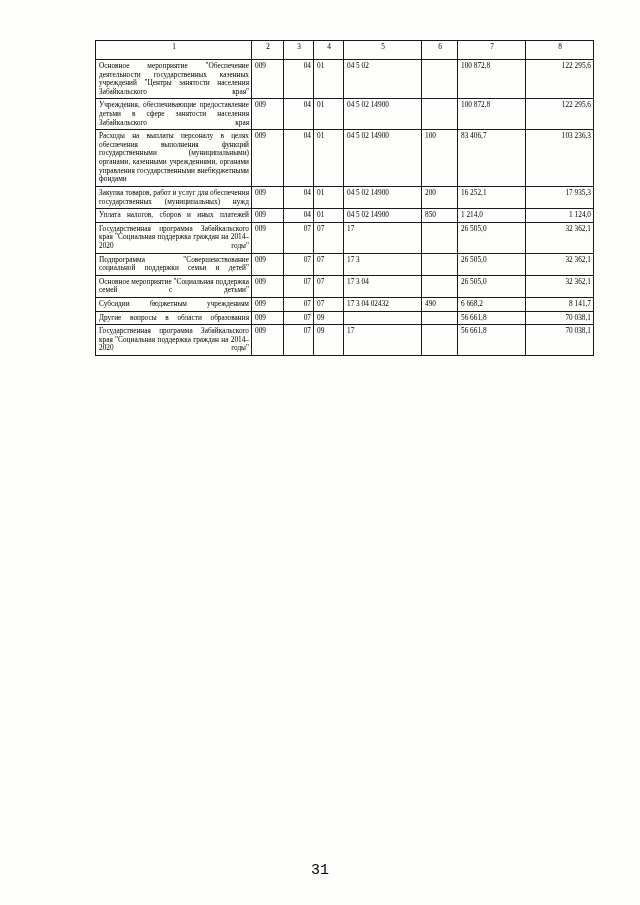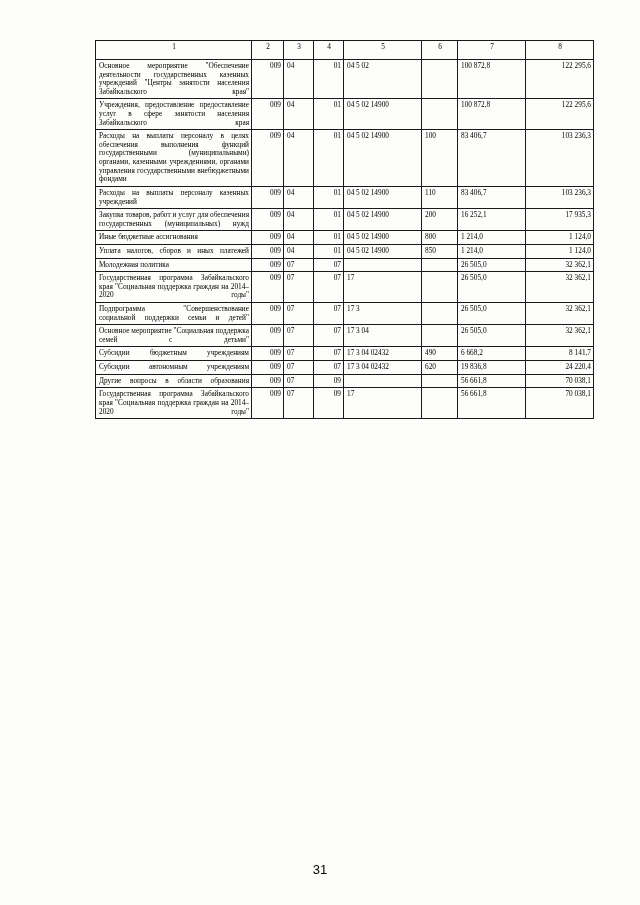--- a/index.html
+++ b/index.html
@@ -34,39 +34,39 @@
     font-size: 7.3px;
     line-height: 1.18;
   }
   table.budget td, table.budget th {
     border: 1px solid #1a1a1a;
     padding: 2px 2px 2px 3px;
     vertical-align: top;
     font-weight: normal;
   }
   .c-name   { width: 150px; text-align: justify; text-align-last: justify; hyphens: auto; }
-  .c-2      { width: 26px; text-align: right; }
-  .c-3      { width: 24px; text-align: left; }
-  .c-4      { width: 24px; text-align: right; }
+  .c-2      { width: 26px; text-align: left; }
+  .c-3      { width: 24px; text-align: right; }
+  .c-4      { width: 24px; text-align: left; }
   .c-5      { width: 72px; text-align: left; padding-left: 4px; }
   .c-6      { width: 30px; }
   .c-7      { width: 62px; padding-right: 5px; }
   .c-8      { width: 62px; text-align: right; padding-right: 5px; }
   thead td  { text-align: center; vertical-align: middle; height: 14px; }
   .head-row td { text-align: center; }
   td.mid { vertical-align: middle; }
   td.plain { text-align: left; text-align-last: left; }
   .page-number {
     position: absolute;
     left: 0;
     top: 862px;
     width: 640px;
     text-align: center;
-    font-size: 13px;
-    font-family: Liberation Sans, sans-serif;
+    font-size: 15px;
+    font-family: Liberation Mono, monospace;
   }
 </style>
 </head>
 <body>
 
 <div class="page">
 
   <div class="table-wrap">
     <table class="budget">
       <thead>
@@ -89,97 +89,67 @@
           <td class="c-3 mid">04</td>
           <td class="c-4 mid">01</td>
           <td class="c-5 mid">04 5 02</td>
           <td class="c-6 mid"></td>
           <td class="c-7 mid">100 872,8</td>
           <td class="c-8 mid">122 295,6</td>
         </tr>
 
 
         <tr>
-          <td class="c-name">Учреждения, предоставление предоставление услуг в сфере занятости населения Забайкальского края</td>
+          <td class="c-name">Учреждения, обеспечивающие предоставление детьми в сфере занятости населения Забайкальского края</td>
           <td class="c-2 mid">009</td>
           <td class="c-3 mid">04</td>
           <td class="c-4 mid">01</td>
           <td class="c-5 mid">04 5 02 14900</td>
           <td class="c-6 mid"></td>
           <td class="c-7 mid">100 872,8</td>
           <td class="c-8 mid">122 295,6</td>
         </tr>
 
         <tr>
           <td class="c-name">Расходы на выплаты персоналу в целях обеспечения выполнения функций государственными (муниципальными) органами, казенными учреждениями, органами управления государственными внебюджетными фондами</td>
           <td class="c-2 mid">009</td>
           <td class="c-3 mid">04</td>
           <td class="c-4 mid">01</td>
           <td class="c-5 mid">04 5 02 14900</td>
           <td class="c-6 mid">100</td>
           <td class="c-7 mid">83 406,7</td>
           <td class="c-8 mid">103 236,3</td>
         </tr>
 
-        <tr>
-          <td class="c-name">Расходы на выплаты персоналу казенных учреждений</td>
-          <td class="c-2 mid">009</td>
-          <td class="c-3 mid">04</td>
-          <td class="c-4 mid">01</td>
-          <td class="c-5 mid">04 5 02 14900</td>
-          <td class="c-6 mid">110</td>
-          <td class="c-7 mid">83 406,7</td>
-          <td class="c-8 mid">103 236,3</td>
-        </tr>
 
         <tr>
           <td class="c-name">Закупка товаров, работ и услуг для обеспечения государственных (муниципальных) нужд</td>
           <td class="c-2 mid">009</td>
           <td class="c-3 mid">04</td>
           <td class="c-4 mid">01</td>
           <td class="c-5 mid">04 5 02 14900</td>
           <td class="c-6 mid">200</td>
           <td class="c-7 mid">16 252,1</td>
           <td class="c-8 mid">17 935,3</td>
         </tr>
 
 
-        <tr>
-          <td class="c-name plain">Иные бюджетные ассигнования</td>
-          <td class="c-2 mid">009</td>
-          <td class="c-3 mid">04</td>
-          <td class="c-4 mid">01</td>
-          <td class="c-5 mid">04 5 02 14900</td>
-          <td class="c-6 mid">800</td>
-          <td class="c-7 mid">1 214,0</td>
-          <td class="c-8 mid">1 124,0</td>
-        </tr>
 
         <tr>
           <td class="c-name">Уплата налогов, сборов и иных платежей</td>
           <td class="c-2 mid">009</td>
           <td class="c-3 mid">04</td>
           <td class="c-4 mid">01</td>
           <td class="c-5 mid">04 5 02 14900</td>
           <td class="c-6 mid">850</td>
           <td class="c-7 mid">1 214,0</td>
           <td class="c-8 mid">1 124,0</td>
         </tr>
 
 
-        <tr>
-          <td class="c-name plain">Молодежная политика</td>
-          <td class="c-2 mid">009</td>
-          <td class="c-3 mid">07</td>
-          <td class="c-4 mid">07</td>
-          <td class="c-5 mid"></td>
-          <td class="c-6 mid"></td>
-          <td class="c-7 mid">26 505,0</td>
-          <td class="c-8 mid">32 362,1</td>
-        </tr>
 
         <tr>
           <td class="c-name">Государственная программа Забайкальского края "Социальная поддержка граждан на 2014–2020 годы"</td>
           <td class="c-2 mid">009</td>
           <td class="c-3 mid">07</td>
           <td class="c-4 mid">07</td>
           <td class="c-5 mid">17</td>
           <td class="c-6 mid"></td>
           <td class="c-7 mid">26 505,0</td>
           <td class="c-8 mid">32 362,1</td>
@@ -213,30 +183,20 @@
           <td class="c-name">Субсидии бюджетным учреждениям</td>
           <td class="c-2 mid">009</td>
           <td class="c-3 mid">07</td>
           <td class="c-4 mid">07</td>
           <td class="c-5 mid">17 3 04 02432</td>
           <td class="c-6 mid">490</td>
           <td class="c-7 mid">6 668,2</td>
           <td class="c-8 mid">8 141,7</td>
         </tr>
 
-        <tr>
-          <td class="c-name">Субсидии автономным учреждениям</td>
-          <td class="c-2 mid">009</td>
-          <td class="c-3 mid">07</td>
-          <td class="c-4 mid">07</td>
-          <td class="c-5 mid">17 3 04 02432</td>
-          <td class="c-6 mid">620</td>
-          <td class="c-7 mid">19 836,8</td>
-          <td class="c-8 mid">24 220,4</td>
-        </tr>
 
         <tr>
           <td class="c-name">Другие вопросы в области образования</td>
           <td class="c-2 mid">009</td>
           <td class="c-3 mid">07</td>
           <td class="c-4 mid">09</td>
           <td class="c-5 mid"></td>
           <td class="c-6 mid"></td>
           <td class="c-7 mid">56 661,8</td>
           <td class="c-8 mid">70 038,1</td>

